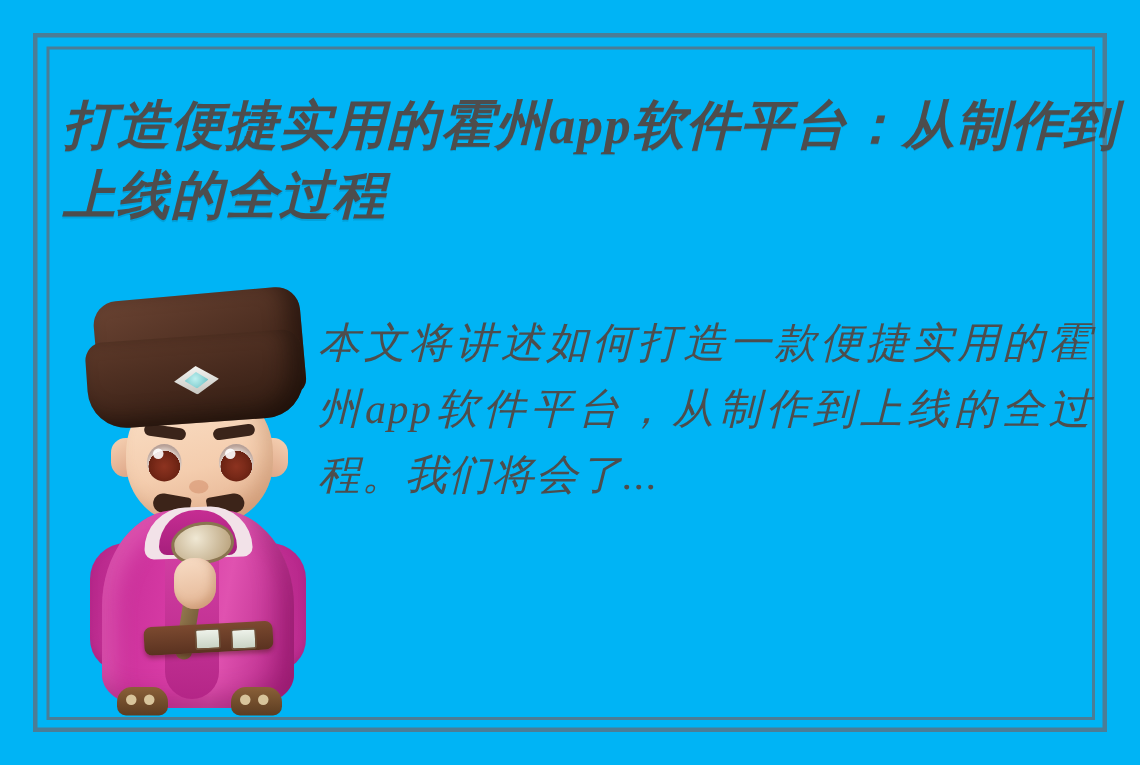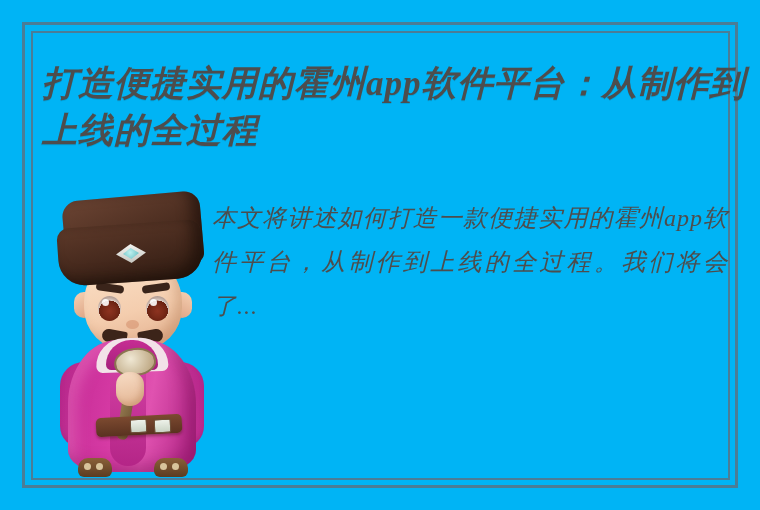--- a/index.html
+++ b/index.html
@@ -53,26 +53,26 @@
     font-size: 35px;
     line-height: 47px;
     letter-spacing: 1px;
     white-space: pre-wrap;
     text-shadow: 0 1px 0 rgba(0,0,0,0.10);
   }
   
   .excerpt {
     position: absolute;
     left: 212px;
-    top: 196px;
+    top: 208px;
     width: 516px;
     color: #4d4d4d;
     font-family: "Liberation Serif", "DejaVu Serif", serif;
     font-style: italic;
-    font-size: 24px;
+    font-size: 28px;
     line-height: 44px;
     letter-spacing: 1px;
     text-align: justify;
   }
   
   .mascot {
     position: absolute;
     left: 44px;
     top: 180px;
     width: 180px;

